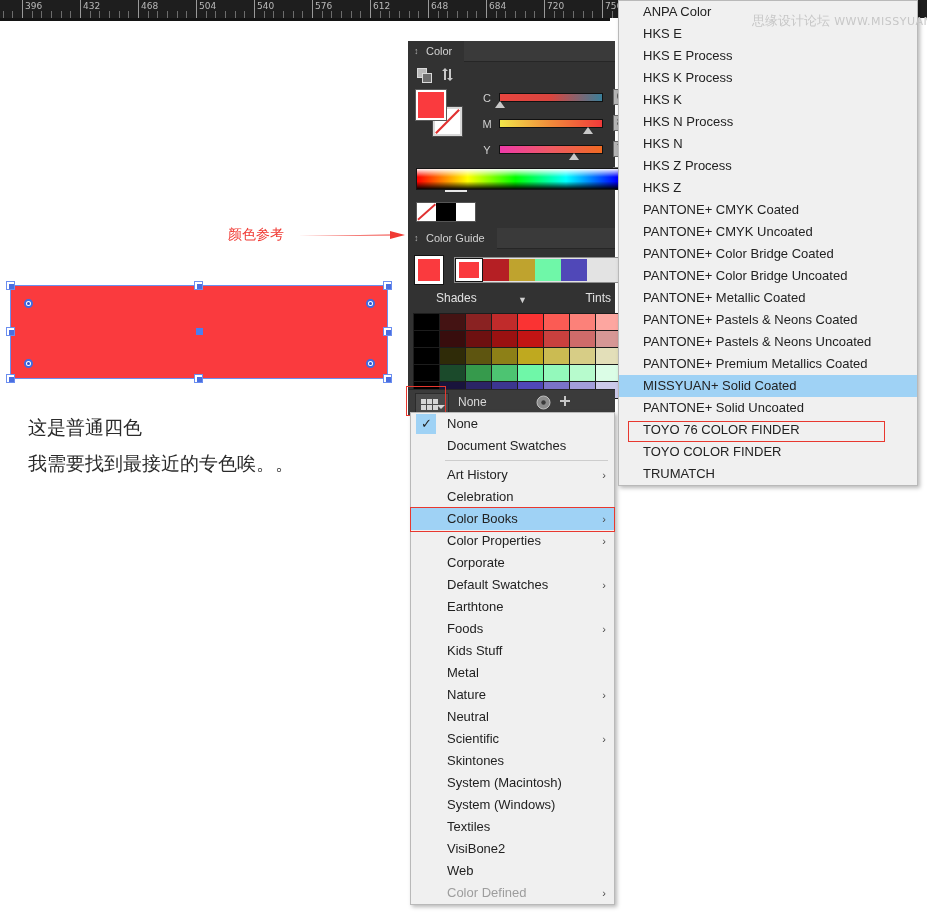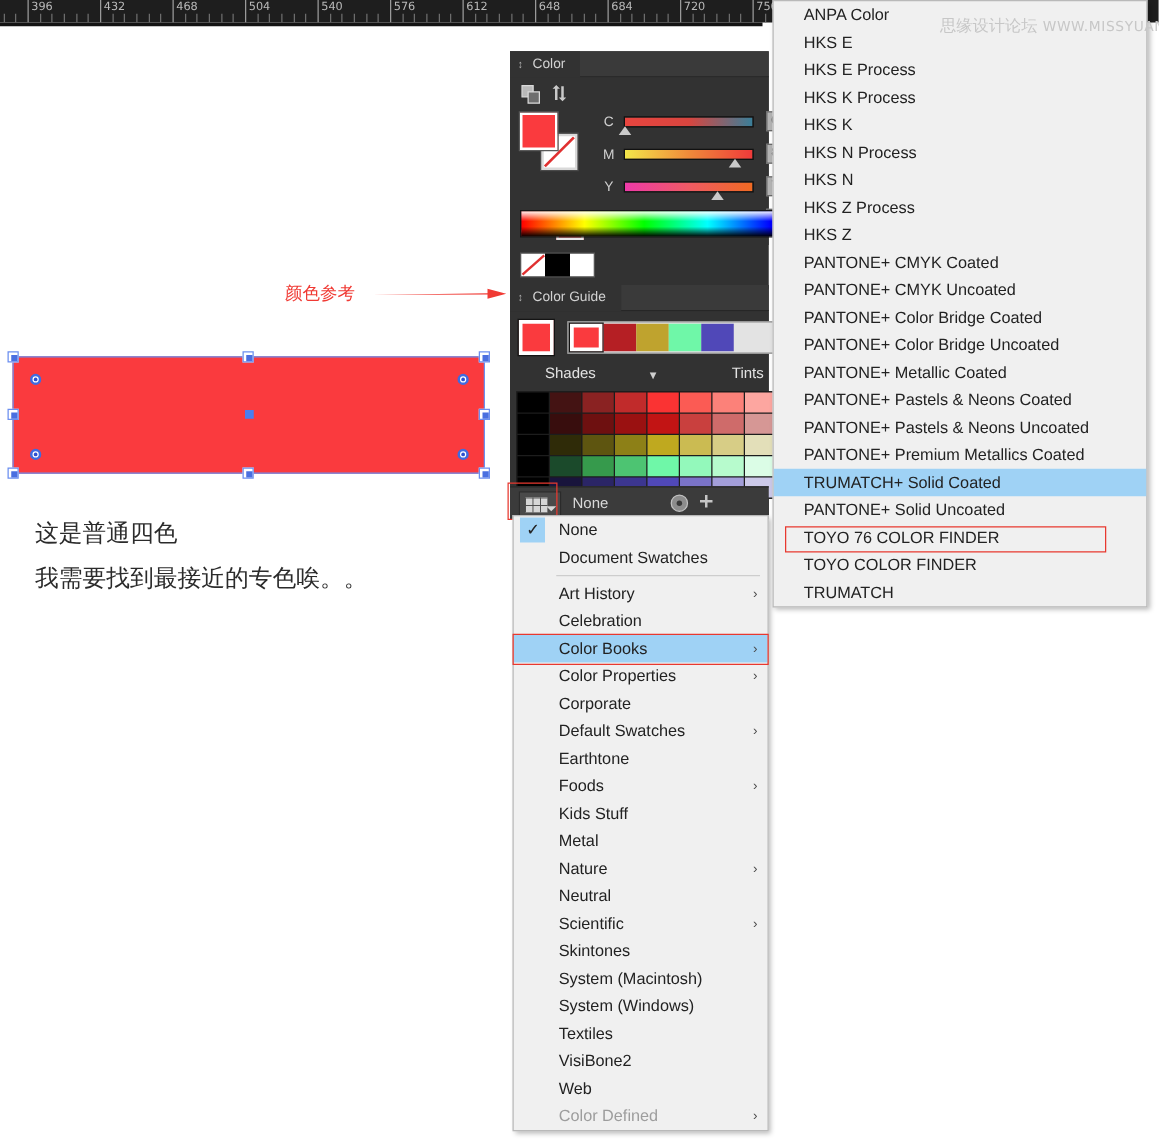--- a/index.html
+++ b/index.html
@@ -629,21 +629,21 @@
       <div class="menu-item"><span>HKS Z Process</span></div>
       <div class="menu-item"><span>HKS Z</span></div>
       <div class="menu-item"><span>PANTONE+ CMYK Coated</span></div>
       <div class="menu-item"><span>PANTONE+ CMYK Uncoated</span></div>
       <div class="menu-item"><span>PANTONE+ Color Bridge Coated</span></div>
       <div class="menu-item"><span>PANTONE+ Color Bridge Uncoated</span></div>
       <div class="menu-item"><span>PANTONE+ Metallic Coated</span></div>
       <div class="menu-item"><span>PANTONE+ Pastels &amp; Neons Coated</span></div>
       <div class="menu-item"><span>PANTONE+ Pastels &amp; Neons Uncoated</span></div>
       <div class="menu-item"><span>PANTONE+ Premium Metallics Coated</span></div>
-      <div class="menu-item highlight"><span>TRUMATCH+ Solid Coated</span></div>
+      <div class="menu-item highlight"><span>MISSYUAN+ Solid Coated</span></div>
       <div class="menu-item"><span>PANTONE+ Solid Uncoated</span></div>
       <div class="menu-item"><span>TOYO 76 COLOR FINDER</span></div>
       <div class="menu-item"><span>TOYO COLOR FINDER</span></div>
       <div class="menu-item"><span>TRUMATCH</span></div>
     </div>
 
   <div class="red-box" style="left:628px;top:421px;width:257px;height:21px;"></div>
 
   <div class="watermark" style="left:752px;top:12px;">
     <span>思缘设计论坛</span>

